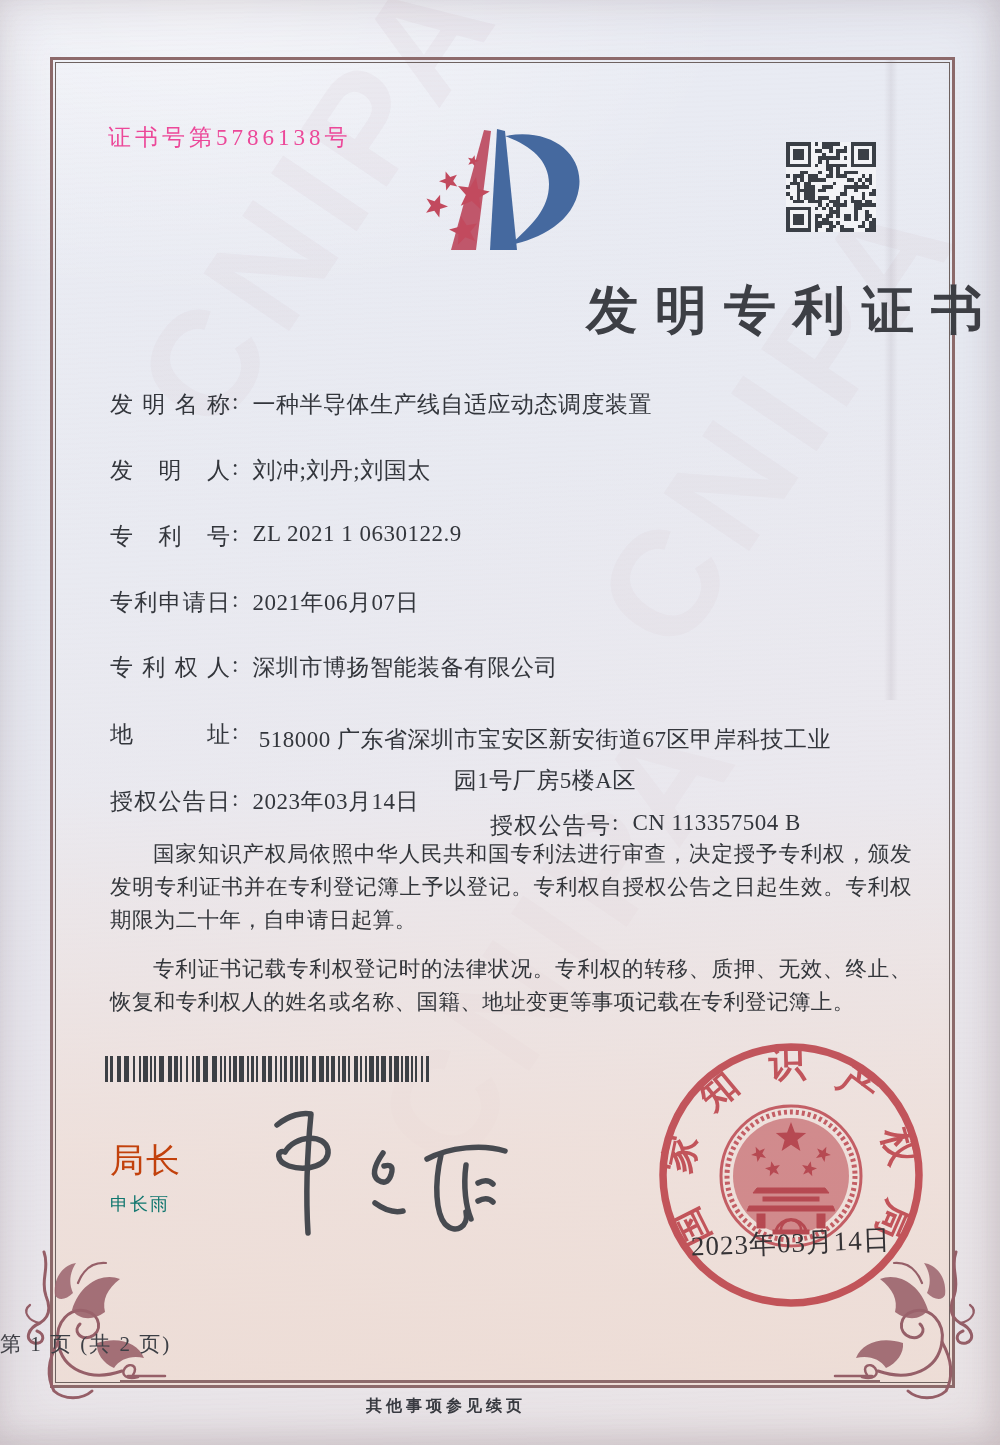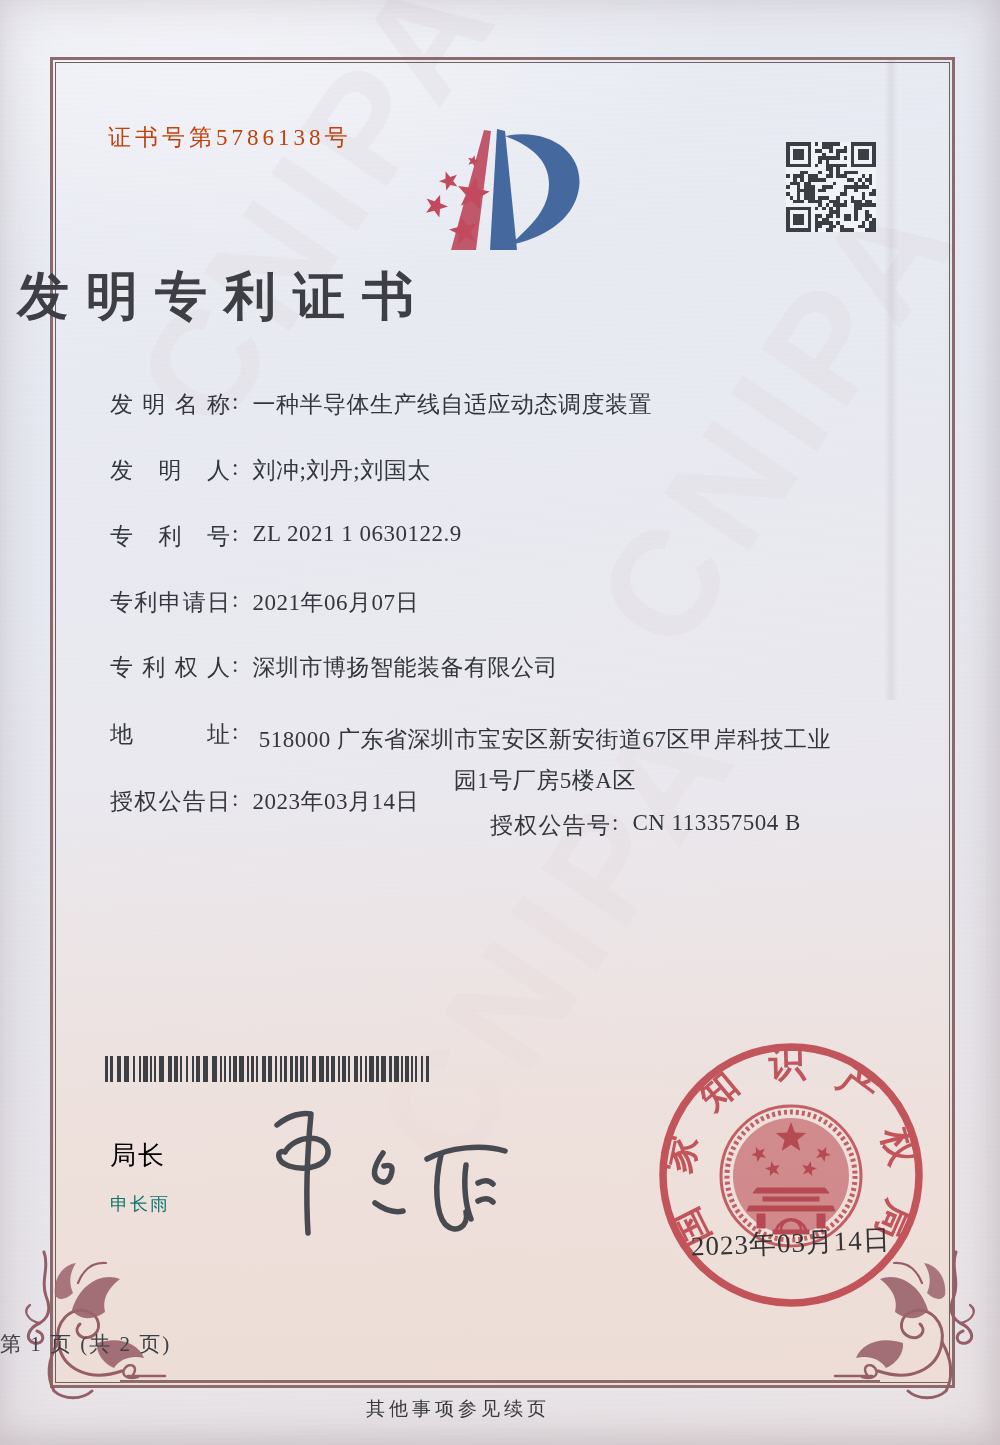--- a/index.html
+++ b/index.html
@@ -25,48 +25,48 @@
   .flourish{position:absolute;width:170px;height:160px;}
   .flourish.bl{left:10px;top:1250px;}
   .flourish.br{right:10px;top:1250px;transform:scaleX(-1);}
   .bottomline{position:absolute;left:120px;top:1380px;width:760px;height:3px;background:#8d6a6b;}
   .crease{position:absolute;left:884px;top:60px;width:14px;height:640px;pointer-events:none;
     background:linear-gradient(90deg,rgba(0,0,0,0),rgba(110,95,110,.10),rgba(0,0,0,0));}
   
   .wm{position:absolute;font-family:"Liberation Sans",sans-serif;font-weight:bold;
     font-size:150px;letter-spacing:12px;color:rgba(155,115,130,.055);transform:rotate(-56deg);white-space:nowrap;}
   
-  .cert-no{position:absolute;left:108px;top:122px;font-size:23px;letter-spacing:4px;color:#c2410c;}
+  .cert-no{position:absolute;left:108px;top:122px;font-size:23px;letter-spacing:4px;color:#ec4899;}
   .logo{position:absolute;left:418px;top:124px;}
   .qr{position:absolute;left:786px;top:142px;}
-  .title{position:absolute;left:0;top:262px;width:1000px;text-align:left;
+  .title{position:absolute;left:0;top:276px;width:1000px;text-align:right;
     font-family:"Liberation Sans","DejaVu Sans",sans-serif;font-weight:bold;
     font-size:52px;letter-spacing:17px;color:#3d3f45;text-indent:17px;}
   
   .frow{position:absolute;left:110px;font-size:23px;color:#33363c;white-space:nowrap;}
   .flabel{display:inline-block;width:120px;text-align:justify;text-align-last:justify;vertical-align:top;}
   .fcolon{display:inline-block;margin:0 14px 0 2px;vertical-align:top;}
   .fvalue{display:inline-block;vertical-align:top;letter-spacing:.5px;text-align:center;}
   .fvalue.wrap{white-space:normal;width:585px;line-height:41px;}
   .pair2{position:absolute;left:380px;top:0;margin-top:24px;}
   
   .legal{position:absolute;left:110px;top:838px;width:802px;font-size:21.5px;
     line-height:33px;text-align:justify;color:#33363b;letter-spacing:.4px;}
   .legal p{margin:0 0 16px 0;text-indent:2em;}
   
   .barcode{position:absolute;left:105px;top:1056px;}
   .signer-title{position:absolute;left:110px;top:1138px;font-family:"Liberation Sans",sans-serif;
-    font-size:26px;color:#000000;letter-spacing:2px;}
+    font-size:34px;color:#c2410c;letter-spacing:2px;}
   .signer-name{position:absolute;left:110px;top:1192px;font-family:Liberation Serif, serif;
     font-size:18px;color:#0f766e;letter-spacing:2px;}
   .signature{position:absolute;left:215px;top:1105px;}
   .seal{position:absolute;left:653px;top:1038px;mix-blend-mode:multiply;opacity:.95;}
   .page-info{position:absolute;left:0;top:1330px;width:925px;text-align:left;
     font-size:21px;letter-spacing:2px;color:#3c3f45;}
-  .continuation{position:absolute;left:366px;top:1396px;font-size:19px;letter-spacing:4px;color:#383b41;}
+  .continuation{position:absolute;left:366px;top:1396px;font-size:16px;letter-spacing:4px;color:#383b41;font-weight:bold;}
 </style>
 </head>
 <body>
 
 <div class="texture"></div>
 
 <div class="wm" style="left:60px;top:110px;">CNIPA</div>
 <div class="wm" style="left:520px;top:330px;">CNIPA</div>
 <div class="wm" style="left:300px;top:850px;">CNIPA</div>
 
@@ -360,20 +360,22 @@
   <span class="flabel">地址</span><span class="fcolon">:</span><span class="fvalue wrap">518000 广东省深圳市宝安区新安街道67区甲岸科技工业园1号厂房5楼A区</span>
 </div>
 <div class="frow" style="top:786px">
   <span class="flabel">授权公告日</span><span class="fcolon">:</span><span class="fvalue">2023年03月14日</span>
   <span class="pair2">
     <span class="flabel">授权公告号</span><span class="fcolon">:</span><span class="fvalue">CN 113357504 B</span>
   </span>
 </div>
 
 <div class="legal">
+  <p>国家知识产权局依照中华人民共和国专利法进行审查，决定授予专利权，颁发发明专利证书并在专利登记簿上予以登记。专利权自授权公告之日起生效。专利权期限为二十年，自申请日起算。</p>
+  <p>专利证书记载专利权登记时的法律状况。专利权的转移、质押、无效、终止、恢复和专利权人的姓名或名称、国籍、地址变更等事项记载在专利登记簿上。</p>
 </div>
 
 <svg class="barcode" id="barcode-svg" width="326" height="26" viewBox="0 0 326 26" shape-rendering="crispEdges">
     <rect x="0" y="0" width="3" height="26" fill="#3c4045"></rect>
     <rect x="5" y="0" width="3" height="26" fill="#3c4045"></rect>
     <rect x="12" y="0" width="4" height="26" fill="#3c4045"></rect>
     <rect x="19" y="0" width="5" height="26" fill="#3c4045"></rect>
     <rect x="28" y="0" width="2" height="26" fill="#3c4045"></rect>
     <rect x="34" y="0" width="2" height="26" fill="#3c4045"></rect>
     <rect x="38" y="0" width="5" height="26" fill="#3c4045"></rect>

